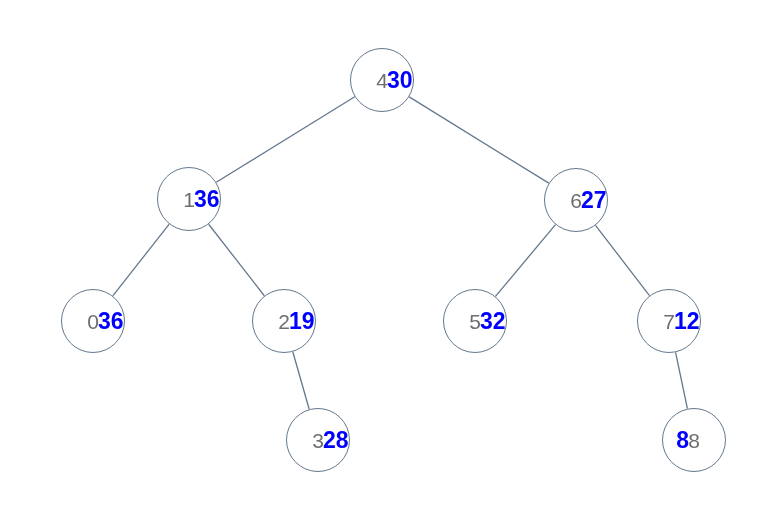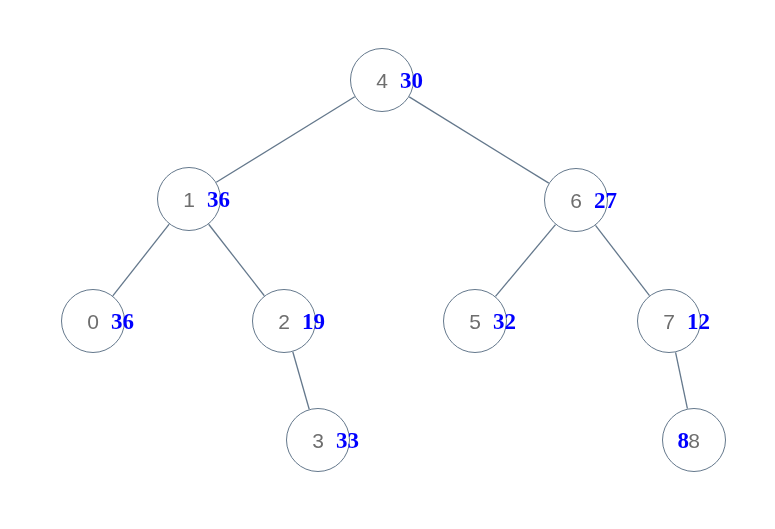--- a/index.html
+++ b/index.html
@@ -40,28 +40,27 @@
   }
   .node-id {
     font-family: "Liberation Sans", sans-serif;
     font-size: 21px;
     color: #6e6e6e;
     line-height: 1;
     user-select: none;
   }
   .node-value {
     position: absolute;
-    font-family: Liberation Serif, serif;
+    font-family: Liberation Sans, sans-serif;
     font-size: 23px;
     font-weight: bold;
     color: #0000ff;
     line-height: 1;
     white-space: nowrap;
     user-select: none;
-    margin-left: 13px;
   }
   .node-value.right {
     left: 36px;
     top: 50%;
     transform: translateY(-50%);
   }
   .node-value.left {
     right: 36px;
     top: 50%;
     transform: translateY(-50%);
@@ -105,20 +104,20 @@
       <div class="tree-node" style="left: 475px; top: 321px;">
         <span class="node-id">5</span>
         <span class="node-value right">32</span>
       </div>
       <div class="tree-node" style="left: 669px; top: 321px;">
         <span class="node-id">7</span>
         <span class="node-value right">12</span>
       </div>
       <div class="tree-node" style="left: 318px; top: 440px;">
         <span class="node-id">3</span>
-        <span class="node-value right">33</span>
+        <span class="node-value right">28</span>
       </div>
       <div class="tree-node" style="left: 694px; top: 440px;">
         <span class="node-id">8</span>
         <span class="node-value left">8</span>
       </div>
     </div>
 </div>
 
 </body></html>

